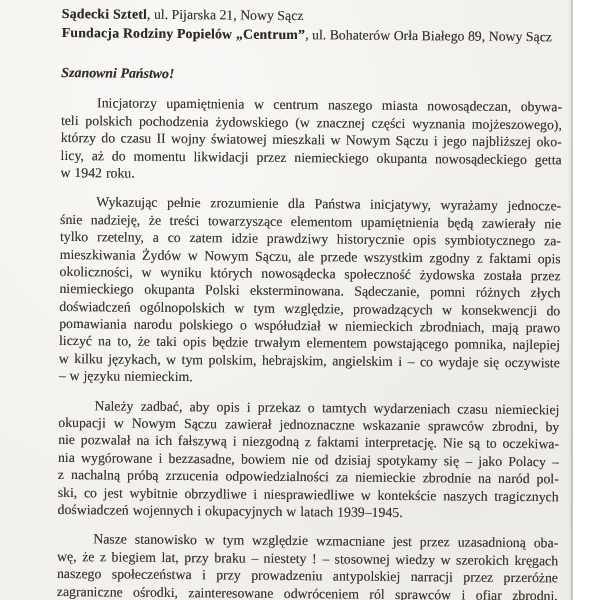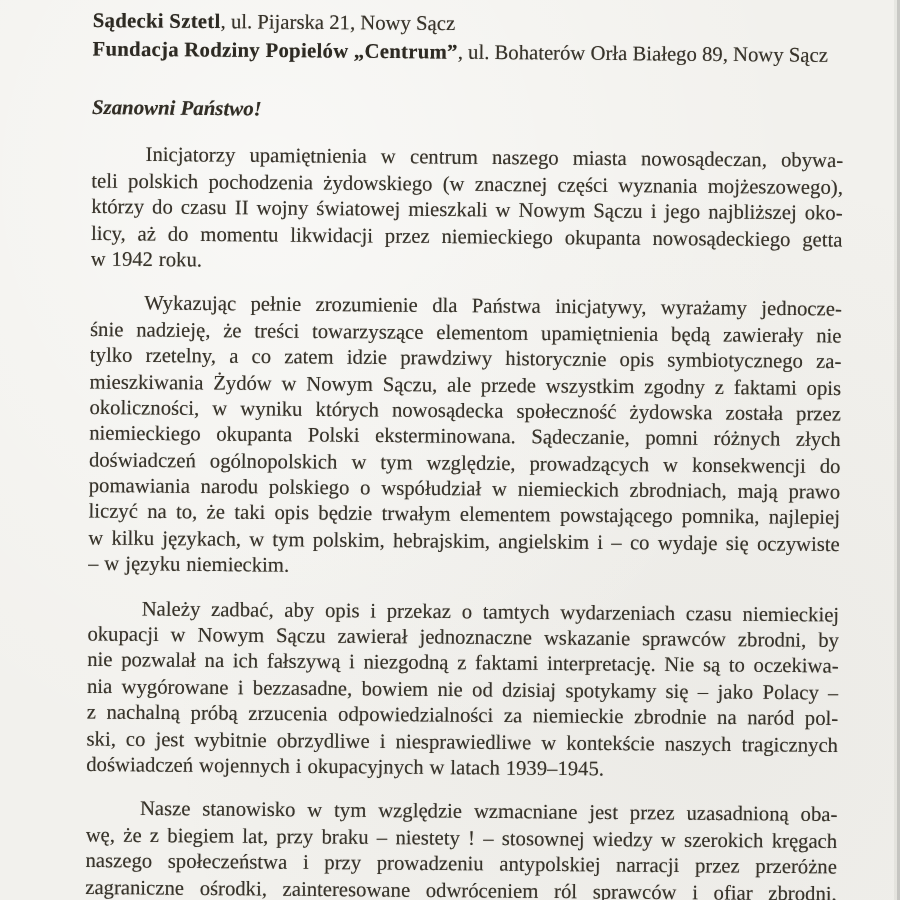--- a/index.html
+++ b/index.html
@@ -3,26 +3,27 @@
 <meta charset="utf-8">
 <style>
   html, body { margin: 0; padding: 0; }
   body {
     width: 600px; height: 600px;
     overflow: hidden;
     font-family: "Liberation Serif", "DejaVu Serif", serif;
   }
   .page {
     position: relative;
-    width: 600px; height: 600px;
+    width: 533px; height: 600px;
     background:
       radial-gradient(ellipse at 30% 20%, rgba(255,255,255,0.5), rgba(255,255,255,0) 60%),
       radial-gradient(ellipse at 80% 80%, rgba(120,115,105,0.05), rgba(120,115,105,0) 55%),
       #f2f1ed;
     overflow: hidden;
+    padding-left: 40px;
   }
   
   .edge-line {
     position: absolute; top: 0; right: 0;
     width: 2px; height: 600px;
     background: rgba(95, 93, 88, 0.28);
   }
   .edge-line-soft {
     position: absolute; top: 0; right: 2px;
     width: 2px; height: 600px;

